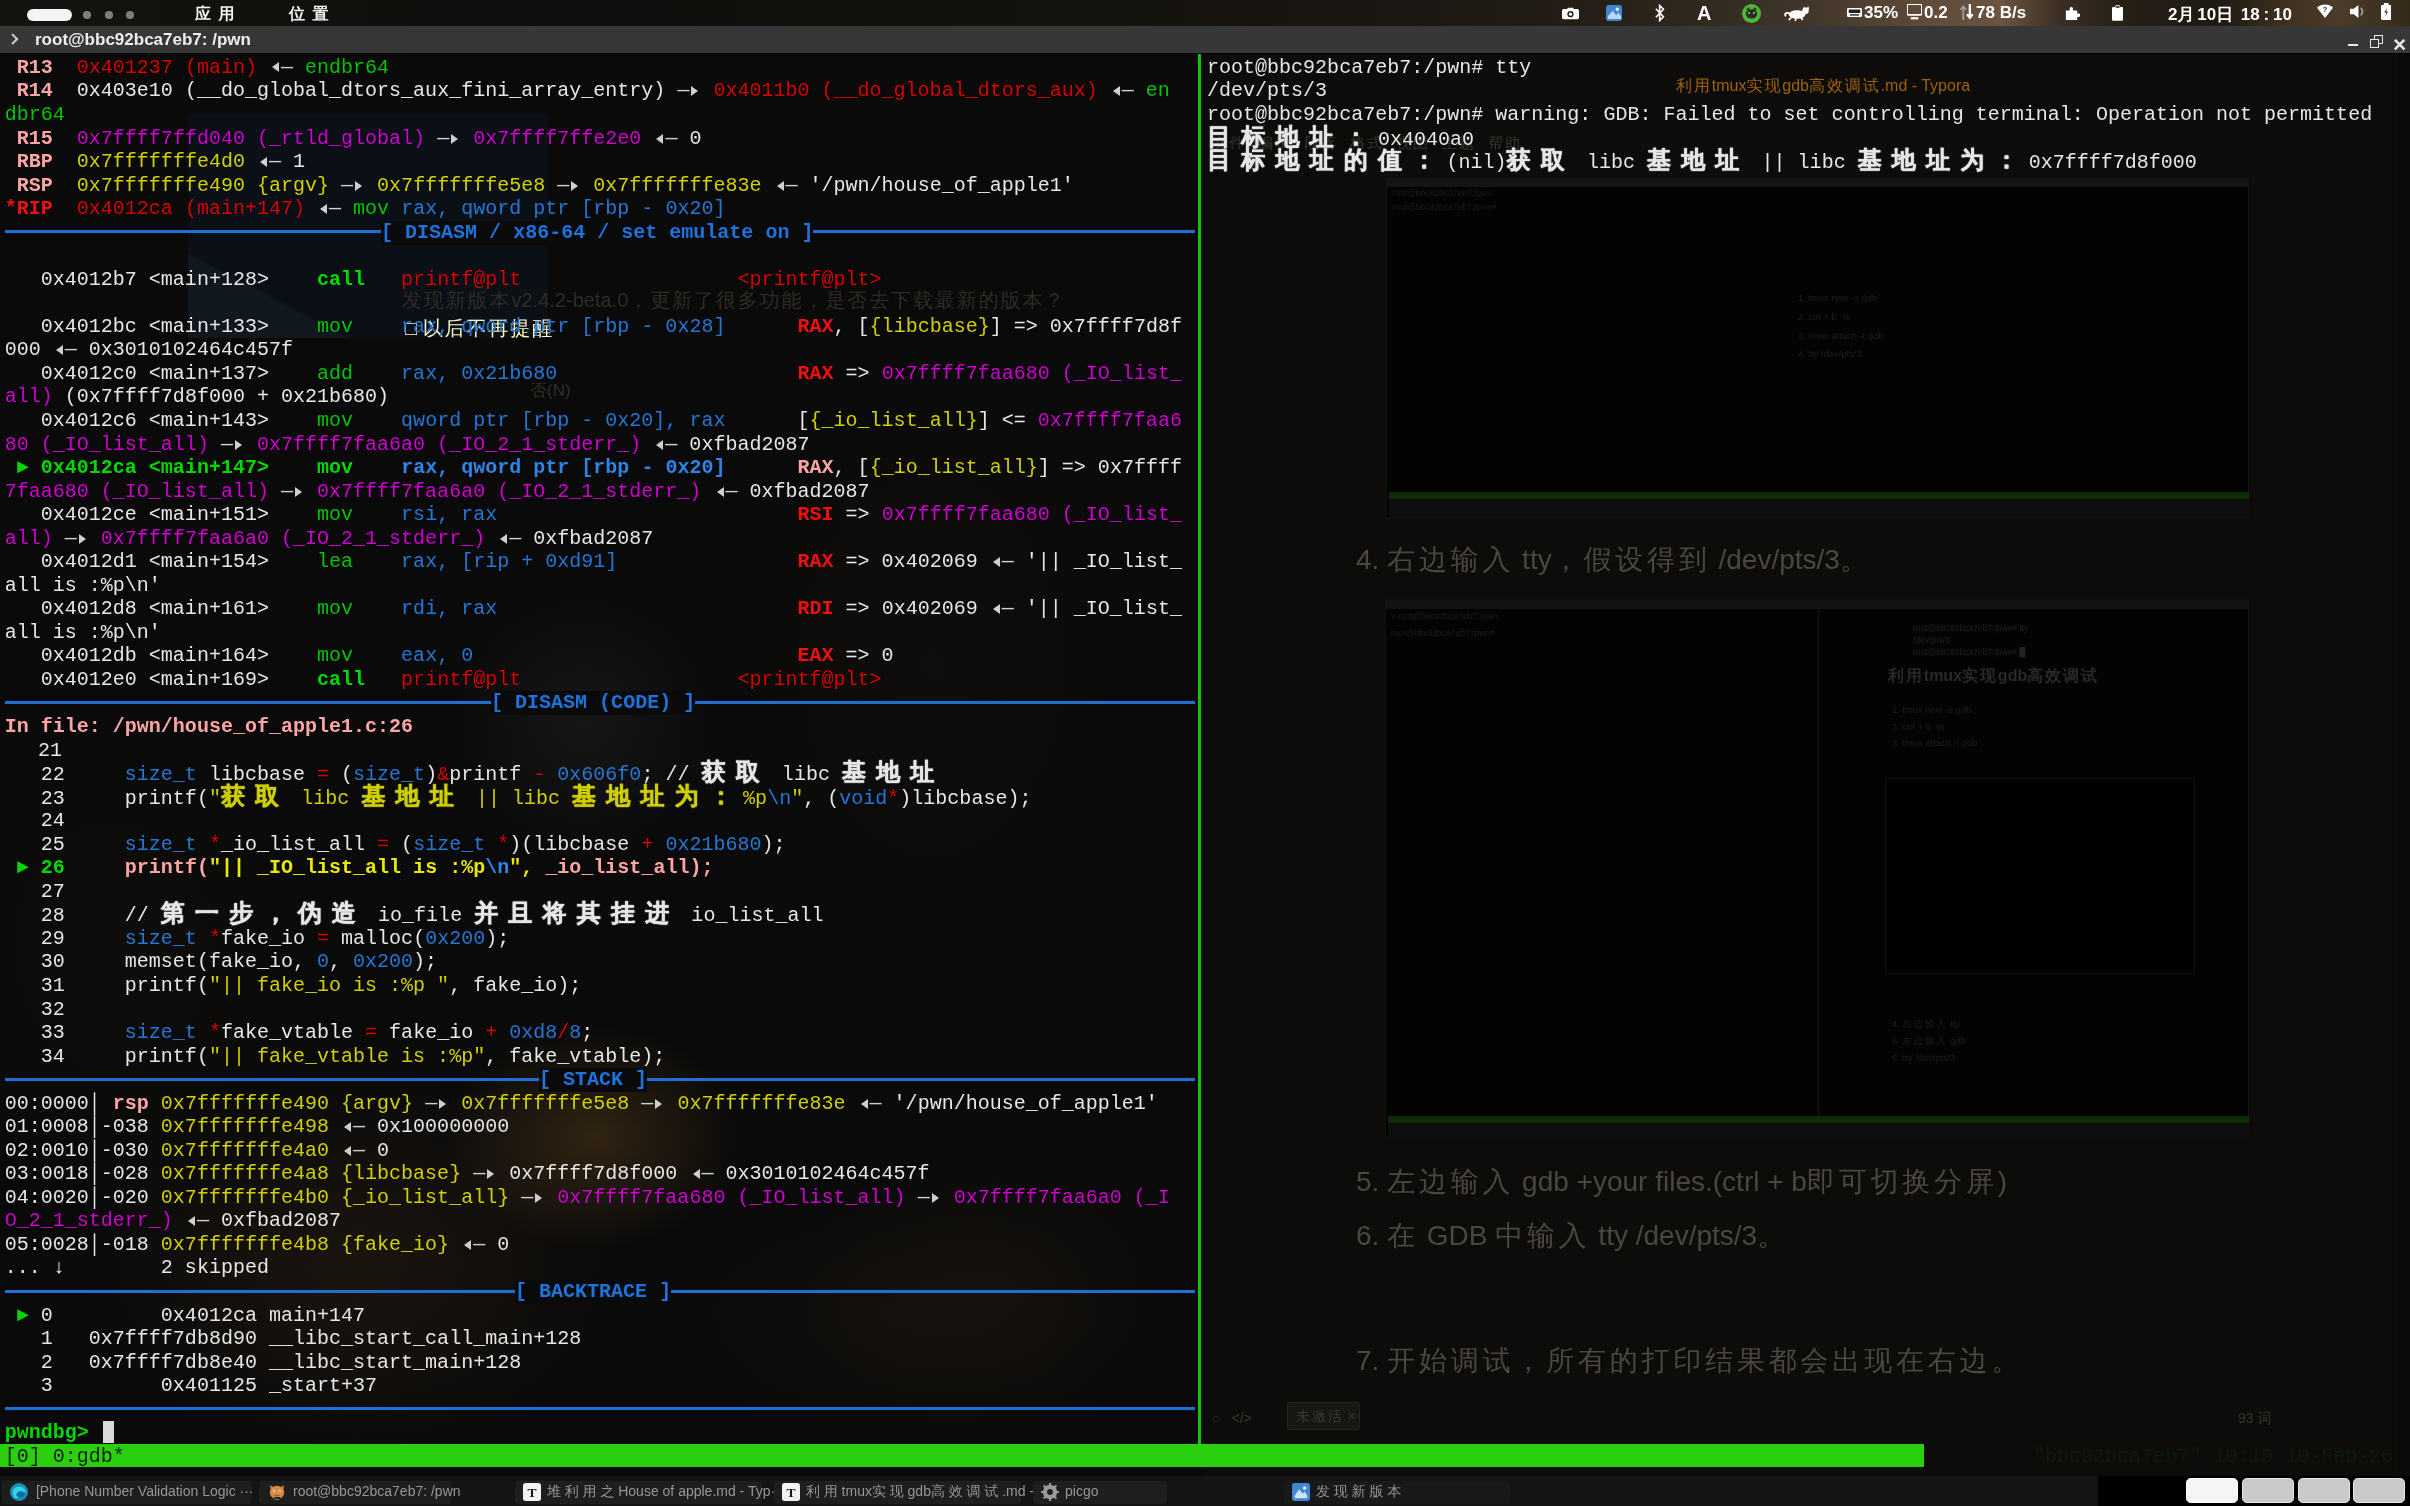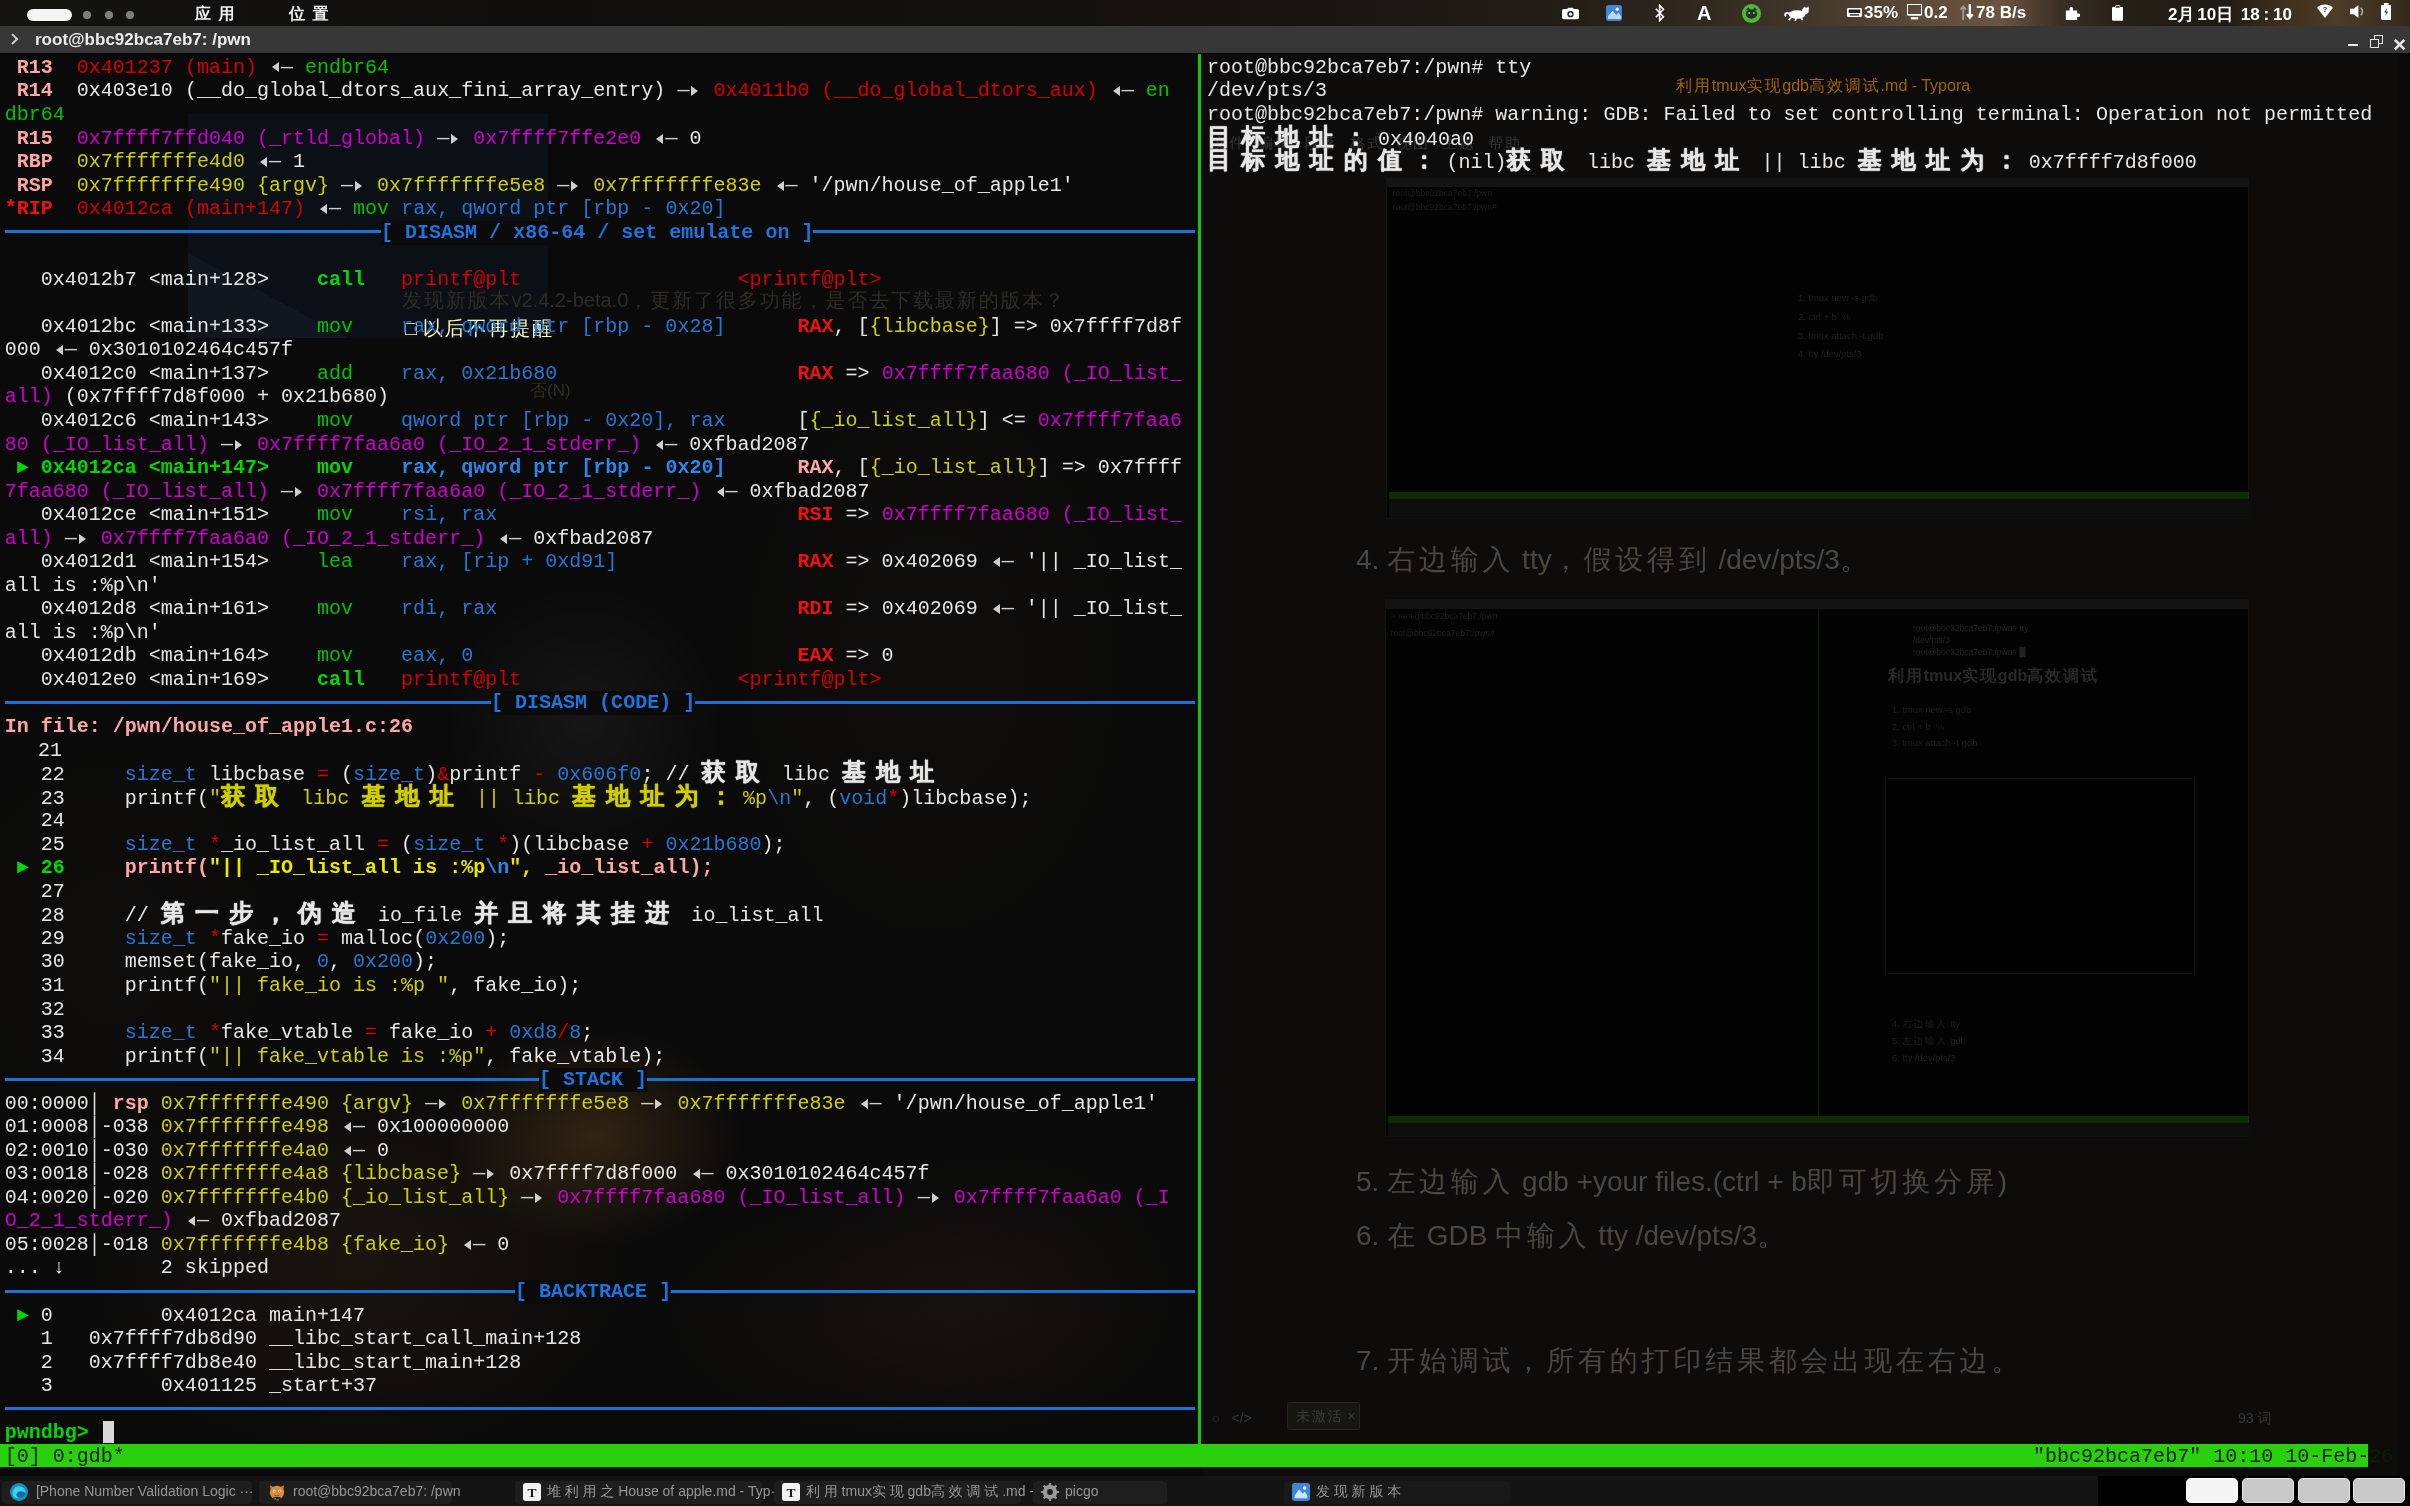--- a/index.html
+++ b/index.html
@@ -55,21 +55,21 @@
 .tr .m{color:#cd00cd}
 .tr .W{color:#fca5a5;font-weight:bold}
 .cj{font-size:24px;font-weight:bold;letter-spacing:10.2px;text-shadow:0 0 1.1px currentColor,0 0 1.1px currentColor}
 .lab{color:#1d74dc;font-weight:bold;background:#0a0a0a}
 .hr{position:absolute;left:4.7px;width:1190px;height:2.8px;background:#1d6fd4}
 i.ar,i.al{display:inline-block;width:12px;height:22.6px;vertical-align:top;position:relative}
 i.ar::before{content:"";position:absolute;left:1.9px;top:6.6px;width:0;height:0;border-left:7.5px solid #cfcfcf;border-top:5.2px solid transparent;border-bottom:5.2px solid transparent}
 i.al::before{content:"";position:absolute;right:1.9px;top:6.6px;width:0;height:0;border-right:7.5px solid #cfcfcf;border-top:5.2px solid transparent;border-bottom:5.2px solid transparent}
 #vdiv{position:absolute;left:1198px;top:0;width:2.6px;height:1390px;background:#11c70b}
 #cursor{position:absolute;left:103px;top:1367px;width:10.8px;height:21.7px;background:#d9d9d9}
-#stbar{position:absolute;left:0;top:1390px;width:2368px;height:23px;background:#2ad00e}
+#stbar{position:absolute;left:0;top:1390px;width:1924px;height:23px;background:#2ad00e}
 #stbar .s{position:absolute;top:0.9px;font-family:"Liberation Mono",monospace;font-size:20px;line-height:23.5px;color:#0c1c08;white-space:pre;letter-spacing:0.01px}
 
 #taskbar{position:absolute;left:0;top:1476px;width:2098px;height:31px;background:#141414}
 .tk{position:absolute;top:4.7px;height:23.5px;background:#1e1e1e;border-radius:3.8px}
 .tk .tx{position:absolute;top:2.8px;color:#969696;font-size:14px;white-space:pre}
 .tk .ti{position:absolute;top:2.8px;width:18px;height:18px}
 .rect{position:absolute;top:1.9px;height:25.4px;width:52px;border-radius:4.7px;background:#c9c9c9;border:1.9px solid #e8e8e8}
 </style></head><body>
 <div id="scr">
   <div id="topbar">

